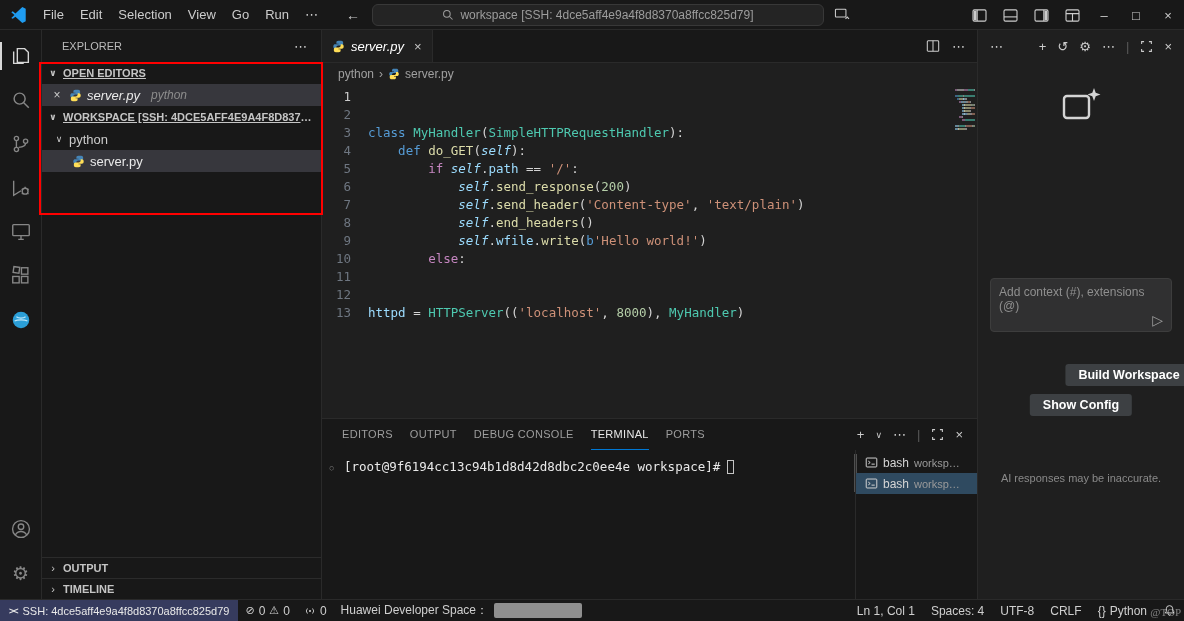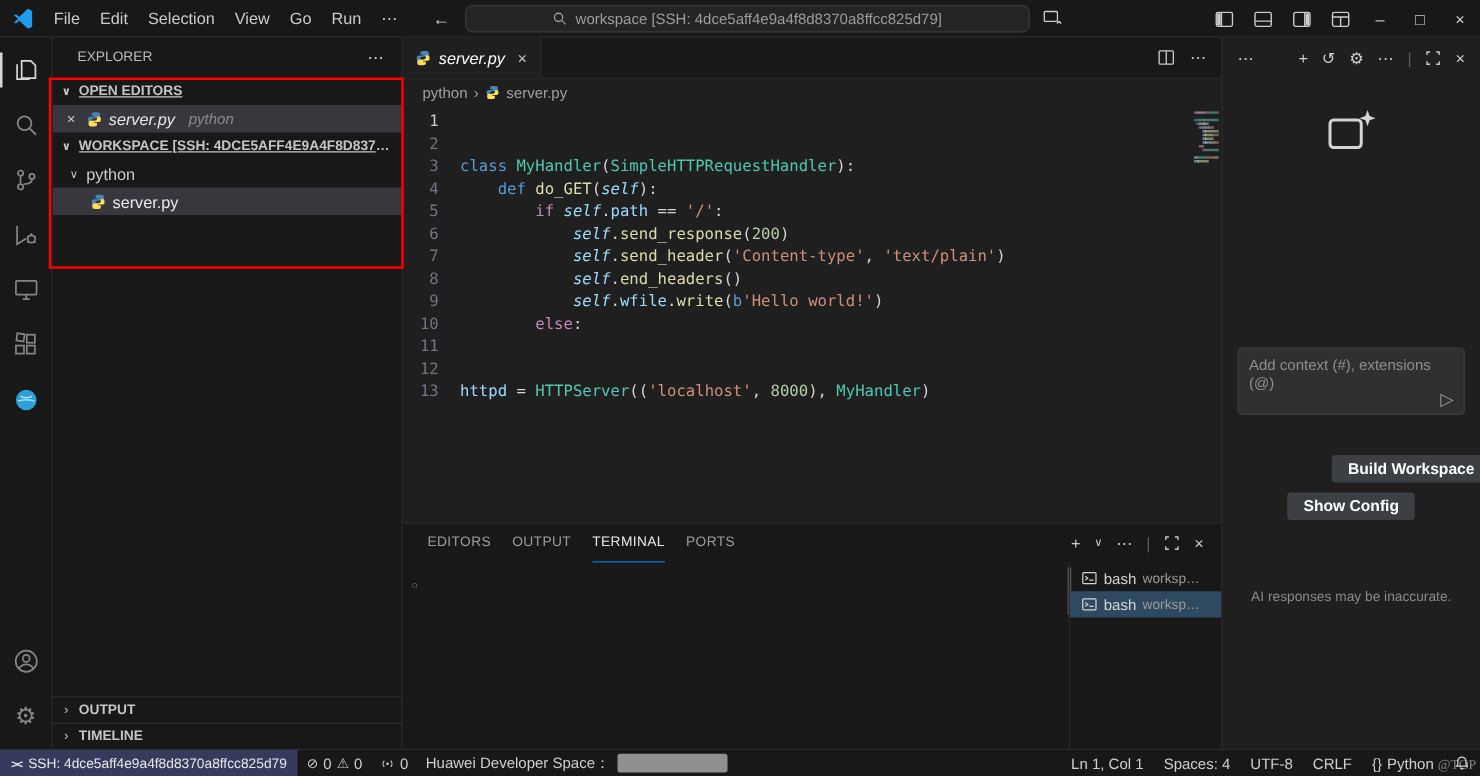--- a/index.html
+++ b/index.html
@@ -498,37 +498,42 @@
             <span class="mm-seg tk-pln" style="width: 1.1px;"></span>
           </div>
         </div>
     </div>
   </div>
 
   <section class="panel">
     <div class="panel-header">
       <span class="panel-tab">EDITORS</span>
       <span class="panel-tab">OUTPUT</span>
+      <span class="panel-tab">DEBUG CONSOLE</span>
       <span class="panel-tab active">TERMINAL</span>
       <span class="panel-tab">PORTS</span>
       <div class="panel-actions">
         <span>+</span>
         <span style="font-size:9px;">∨</span>
         <span>⋯</span>
         <span class="panel-divider">|</span>
         <span>
           <svg width="13" height="13" viewBox="0 0 16 16" fill="none" stroke="#cccccc" stroke-width="1.3">
               <path d="M2 5V2h3M11 2h3v3M14 11v3h-3M5 14H2v-3"></path>
             </svg>
         </span>
         <span>×</span>
       </div>
     </div>
     <div class="panel-body">
       <span class="term-deco">○</span>
+      <div class="term-line">
+        <span class="mono">[root@9f6194cc13c94b1d8d42d8dbc2c0ee4e workspace]#</span>
+        <span class="term-cursor"></span>
+      </div>
     </div>
     <div class="term-scroll"></div>
     <div class="term-list">
       <div class="term-item">
         <span>
           <svg width="13" height="13" viewBox="0 0 16 16" fill="none" stroke="#d5d5d5" stroke-width="1.2">
               <rect x="1.5" y="2.5" width="13" height="11" rx="1"></rect>
               <path d="M4 6.2l2.4 1.8L4 9.8M8 10h4"></path>
             </svg>
         </span>

